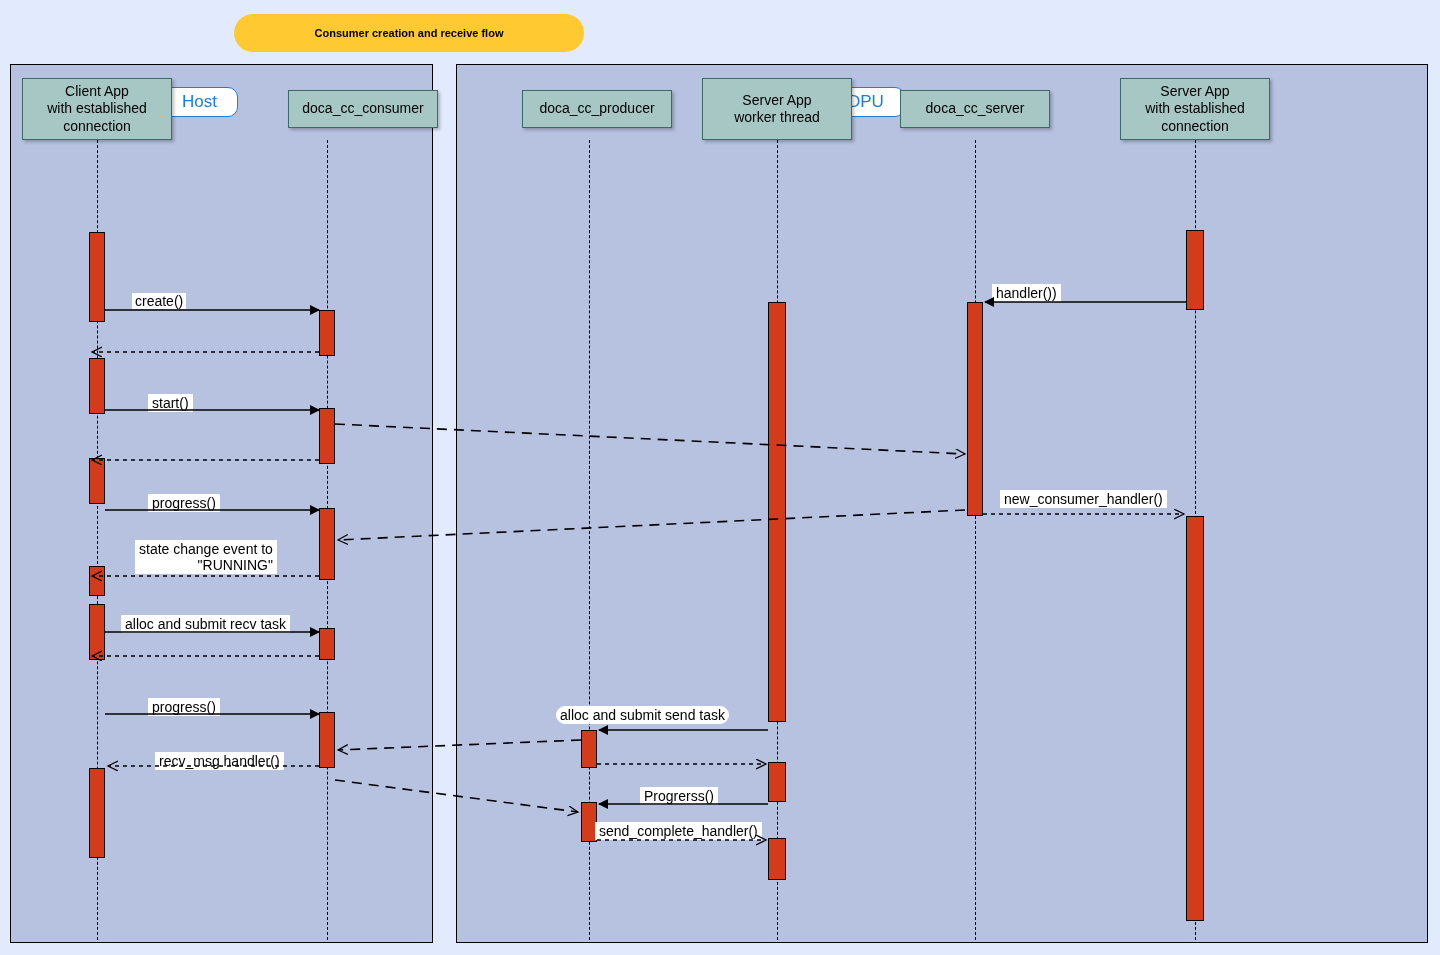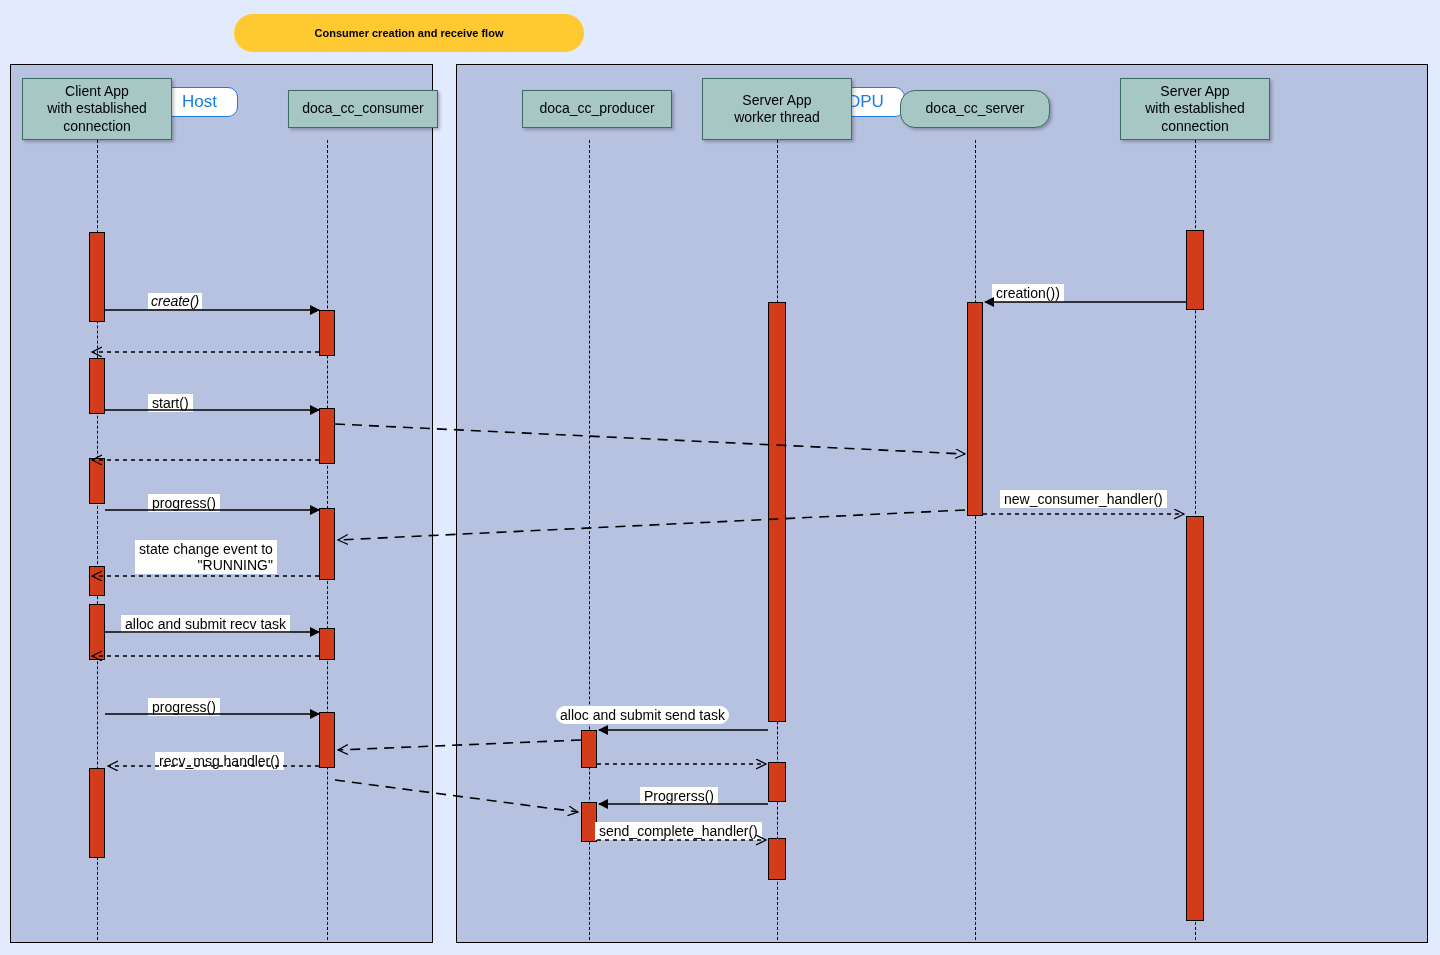--- a/index.html
+++ b/index.html
@@ -31,21 +31,21 @@
     <div class="panel-label">Host</div>
   </div>
   <div class="panel dpu">
     <div class="panel-label">DPU</div>
   </div>
 
   <div class="participant" style="left:22px;">Client App<br>with established<br>connection</div>
   <div class="participant thin" style="left:252px;margin-left:36px;">doca_cc_consumer</div>
   <div class="participant thin" style="left:514px;margin-left:8px;">doca_cc_producer</div>
   <div class="participant" style="left:702px;">Server App<br>worker thread</div>
-  <div class="participant thin" style="left:900px;border-radius:15px;">doca_cc_server</div>
+  <div class="participant thin" style="left:900px;">doca_cc_server</div>
   <div class="participant" style="left:1120px;">Server App<br>with established<br>connection</div>
 
   <div class="lifeline" style="left:97px;"></div>
   <div class="lifeline" style="left:327px;"></div>
   <div class="lifeline" style="left:589px;"></div>
   <div class="lifeline" style="left:777px;"></div>
   <div class="lifeline" style="left:975px;"></div>
   <div class="lifeline" style="left:1195px;"></div>
 
   <div class="activation" style="left:89px;top:232px;height:90px;"></div>
@@ -66,23 +66,23 @@
 
   <div class="activation wide" style="left:768px;top:302px;height:420px;"></div>
   <div class="activation wide" style="left:768px;top:762px;height:40px;"></div>
   <div class="activation wide" style="left:768px;top:838px;height:42px;"></div>
 
   <div class="activation" style="left:967px;top:302px;height:214px;"></div>
 
   <div class="activation wide" style="left:1186px;top:230px;height:80px;"></div>
   <div class="activation wide" style="left:1186px;top:516px;height:405px;"></div>
 
-  <div class="msg-label noborder" style="left:148px;top:293px;font-style:italic;">create()</div>
+  <div class="msg-label noborder" style="left:132px;top:293px;">create()</div>
   <div class="msg-label" style="left:148px;top:394px;">start()</div>
-  <div class="msg-label" style="left:992px;top:284px;">creation())</div>
+  <div class="msg-label" style="left:992px;top:284px;">handler())</div>
   <div class="msg-label" style="left:148px;top:494px;">progress()</div>
   <div class="msg-label" style="left:135px;top:540px;text-align:right;">state change event to<br>"RUNNING"</div>
   <div class="msg-label" style="left:1000px;top:490px;">new_consumer_handler()</div>
   <div class="msg-label" style="left:121px;top:615px;">alloc and submit recv task</div>
   <div class="msg-label" style="left:148px;top:698px;">progress()</div>
   <div class="msg-label" style="left:155px;top:752px;">recv_msg handler()</div>
   <div class="msg-label" style="left:556px;top:706px;border-radius:9px;">alloc and submit send task</div>
   <div class="msg-label" style="left:640px;top:787px;">Progrerss()</div>
   <div class="msg-label" style="left:595px;top:822px;">send_complete_handler()</div>
 

